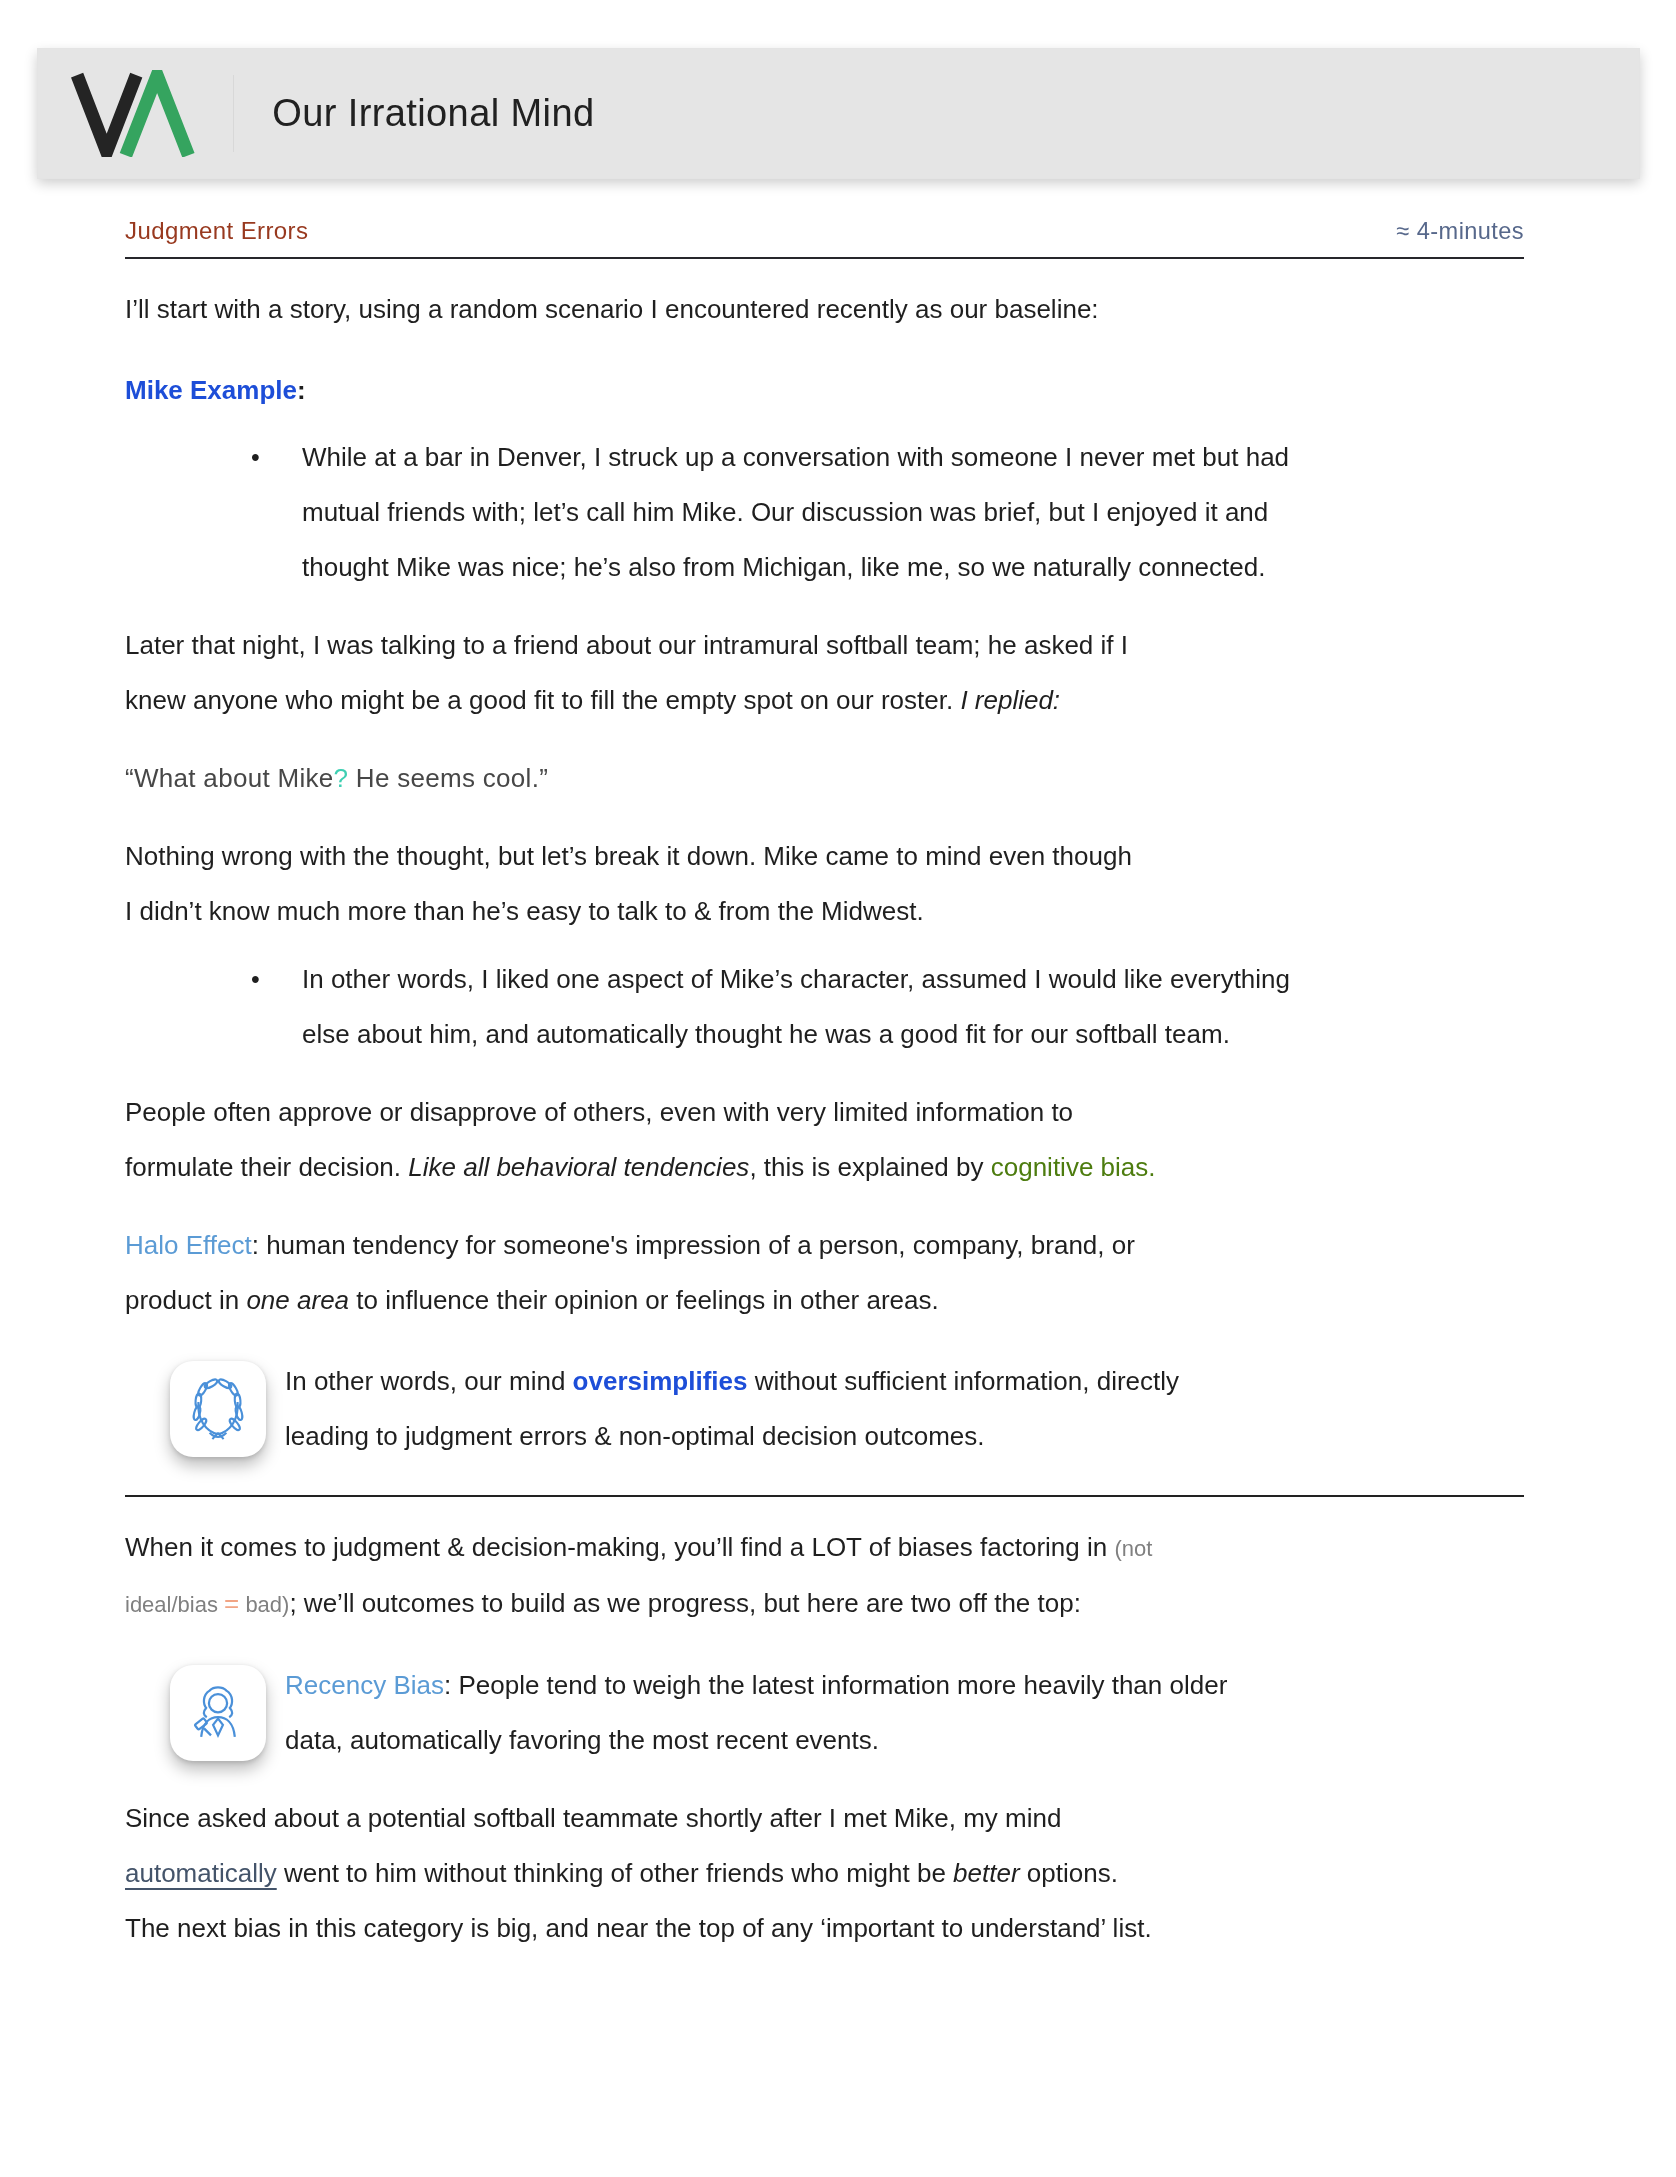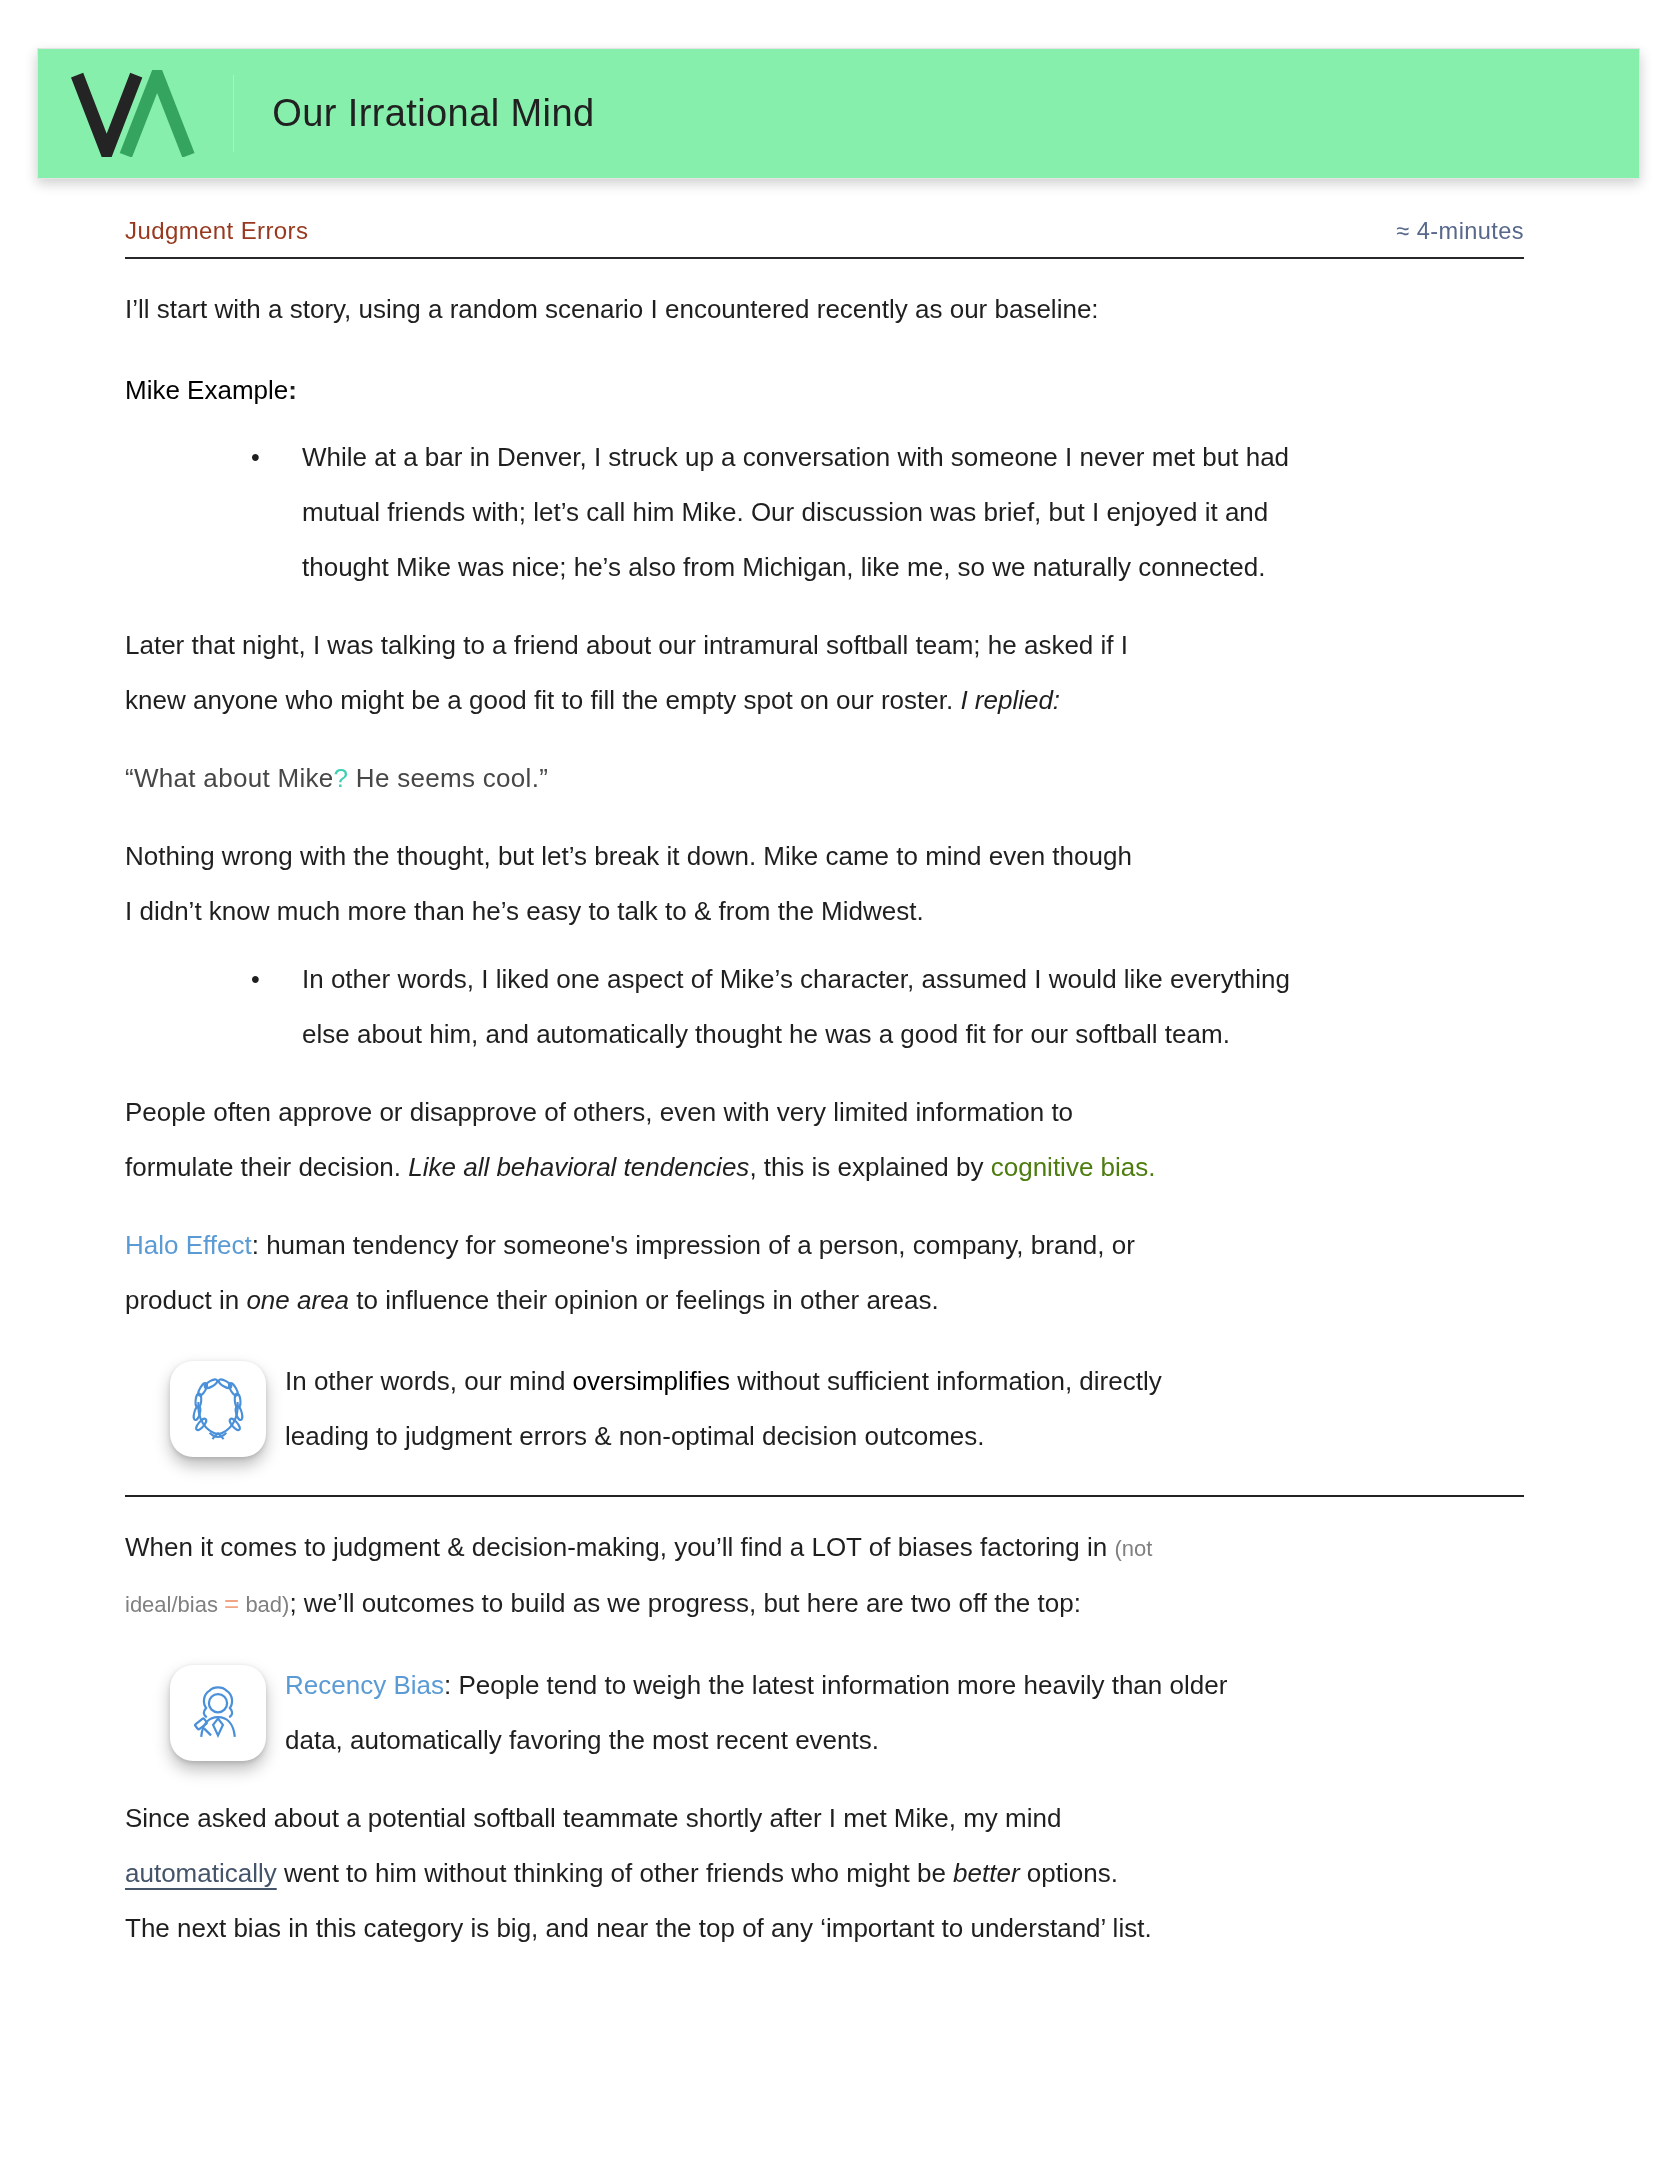--- a/index.html
+++ b/index.html
@@ -4,21 +4,21 @@
 <style>
   * { box-sizing: border-box; }
   html,body { margin:0; padding:0; background:#ffffff; }
   .page {
     width:1677px; height:2177px; overflow:hidden; position:relative;
     background:#ffffff; color:#1f1f1f;
     font-family:"Liberation Sans", sans-serif;
   }
   
   .header-card {
-    margin:48px 37px 0 37px; height:131px; background:#86efac;
+    margin:48px 37px 0 37px; height:131px; background:#e5e5e5;
     border:0.9px solid #e4e4e4;
     box-shadow:0 5.2px 12.2px rgba(0,0,0,0.20);
     display:flex; align-items:center; padding:0 30px;
   }
   .logo { display:flex; align-items:center; }
   .logo svg { height:87px; width:140px; display:block; }
   .header-divider { width:1.7px; height:77px; background:#d8d8d8; margin:0 38px 0 24.5px; }
   .header-title { font-size:38px; color:#212121; letter-spacing:0.4px; }
   
   .content { margin:0 153px 0 125px; }
@@ -44,21 +44,21 @@
     width:96px; height:96px; flex:0 0 96px; border-radius:23px; background:#fff;
     box-shadow:0 8.7px 15.7px rgba(0,0,0,0.25), 0 1.7px 4.4px rgba(0,0,0,0.12);
     display:flex; align-items:center; justify-content:center; margin-right:19px;
   }
   .icon-card svg { width:70px; height:70px; display:block; }
   .callout-text { font-size:26px; line-height:55px; white-space:pre-line; }
 
   
   .seg-i  { font-style:italic; }
   .seg-b  { font-weight:700; }
-  .seg-strong-slate { font-weight:400; color:#000000; }
+  .seg-strong-slate { font-weight:700; color:#1d4ed8; }
   .seg-blue { color:#5B9BD5; }
   .seg-red  { color:#4d7c0f; }
   .seg-teal { color:#3ECFB2; }
   .seg-salmon { color:#F1A484; }
   .seg-sg { color:#808080; font-size:22px; }
   .seg-ul { color:#44546A; text-decoration:underline; text-underline-offset:6.1px; }
 </style>
 </head>
 <body>
 

